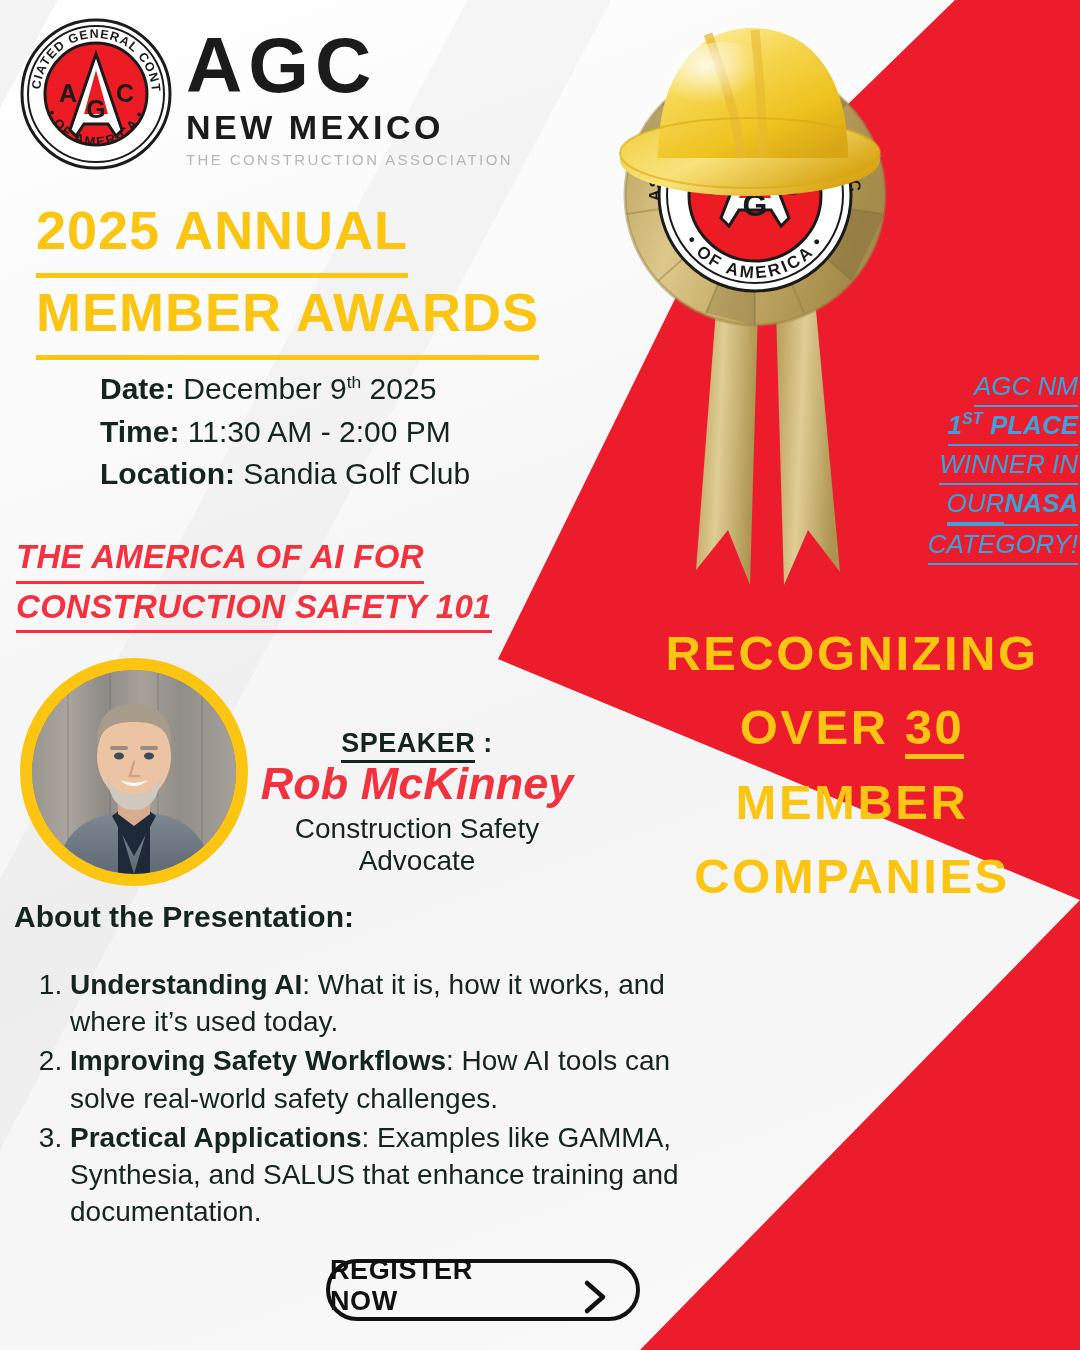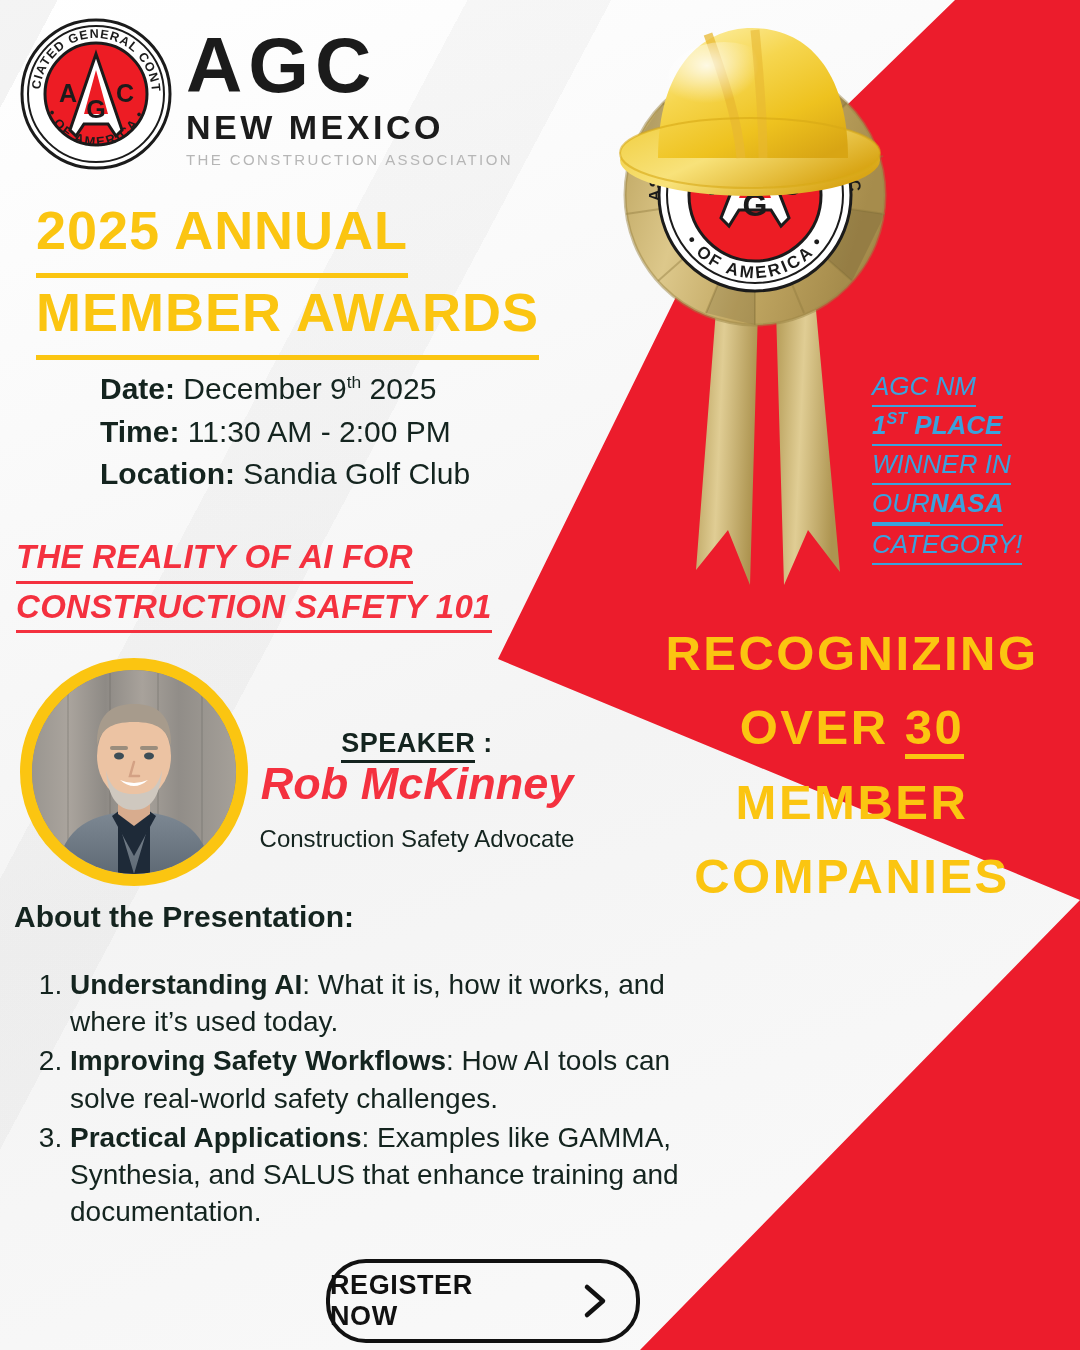--- a/index.html
+++ b/index.html
@@ -90,56 +90,56 @@
   .speaker-label{
     font-size:27px; font-weight:800; color:#14241f; letter-spacing:0.5px;
     text-align:center;
   }
   .speaker-label u{ text-decoration:none; border-bottom:3px solid #14241f; padding-bottom:2px; }
   .speaker-name{
     font-size:45px; font-weight:800; font-style:italic; color:#f4313f;
     line-height:1.08; margin-top:1px; text-align:center;
   }
   .speaker-role{
-    font-size:24px; color:#14241f; margin-top:16px; text-align:center;
+    font-size:28px; color:#14241f; margin-top:4px; text-align:center;
   }
 
   .about-title{
     position:absolute; left:14px; top:900px;
     font-size:30px; font-weight:800; color:#14241f;
   }
   .bullets{
     position:absolute; left:36px; top:966px; width:660px;
     font-size:28px; line-height:1.33; color:#14241f;
   }
   .bullets ol{ list-style:decimal; padding-left:34px; }
   .bullets li{ margin-bottom:2px; }
   .bullets b{ font-weight:800; }
 
   .register{
     position:absolute; left:326px; top:1259px;
-    width:314px; height:84px;
+    width:314px; height:62px;
     border:4px solid #111; border-radius:40px;
-    display:flex; align-items:center; background:transparent;
+    display:flex; align-items:flex-end; background:transparent;
   }
   .register .lbl{
     flex:1; display:flex; align-items:center; justify-content:center;
     font-size:27px; font-weight:800; letter-spacing:0.6px; color:#111;
   }
   .register .sep{ width:4px; background:#111; }
   .register .chev{
     width:84px; display:flex; align-items:center; justify-content:center;
   }
 
   
   .award-art{ position:absolute; left:600px; top:10px; width:330px; height:600px; }
   .blue-note{
     position:absolute; left:872px; top:368px; width:206px;
     font-size:26px; font-style:italic; line-height:1.42; color:#3aa2dd;
-    text-align:left; font-weight:500;
+    text-align:right; font-weight:500;
   }
   .blue-note span{ border-bottom:2px solid #3aa2dd; display:inline-block; }
   .blue-note b{ font-weight:800; }
   .blue-note sup{ font-size:0.62em; vertical-align:super; }
 
   .recognizing{
     position:absolute; left:628px; top:616px; width:448px;
     font-size:49px; font-weight:800; letter-spacing:2.5px; line-height:1.52;
     color:#fbc511; text-align:center;
   }
@@ -198,21 +198,21 @@
       <b>Time:</b>
       <span>11:30 AM - 2:00 PM</span>
     </div>
     <div>
       <b>Location:</b>
       <span>Sandia Golf Club</span>
     </div>
   </div>
 
   <div class="topic">
-    <span>THE REALITY OF AI FOR</span><br>
+    <span>THE AMERICA OF AI FOR</span><br>
     <span>CONSTRUCTION SAFETY 101</span>
   </div>
 
   <div class="photo">
     <div class="inner">
       <svg width="204" height="204" viewBox="0 0 204 204">
         <defs>
           <linearGradient id="wood" x1="0" y1="0" x2="1" y2="0">
             <stop offset="0%" stop-color="#9a9690"></stop>
               <stop offset="18%" stop-color="#aaa49d"></stop>

